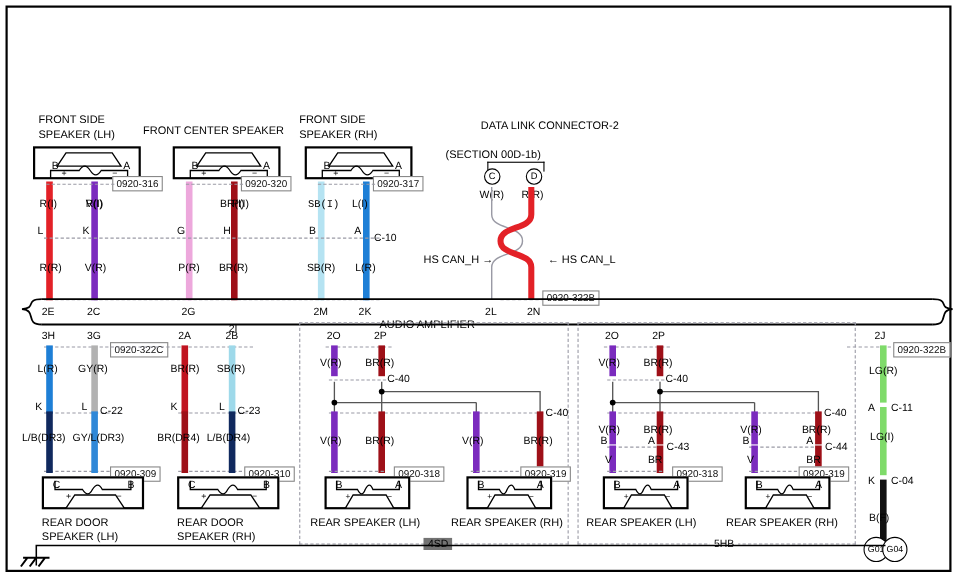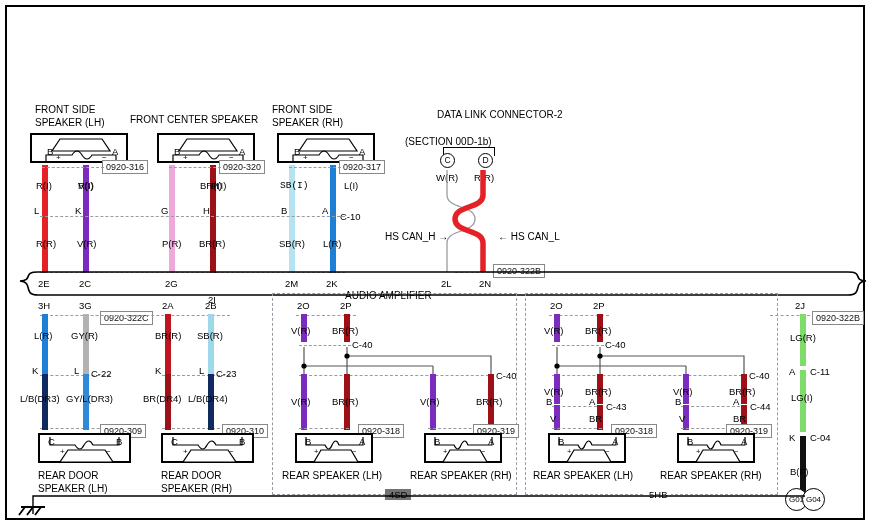--- a/index.html
+++ b/index.html
@@ -84,21 +84,21 @@
     <text x="70" y="25" font-size="8" font-family="Liberation Sans">−</text>
   </svg>
  </div>
  <div class="t" style="left:294px;top:146px;">B</div>
  <div class="t" style="left:359px;top:146px;">A</div>
  <div class="lbl" style="left:339px;top:160px;">0920-317</div>
 
  <div class="wire" style="left:289px;top:165px;height:108px;background:#b5e3f2;"></div>
  <div class="wire" style="left:330px;top:165px;height:108px;background:#1e7fd6;"></div>
  <div class="t" style="left:280px;top:180px;font-family:Liberation Mono, monospace;">SB(I)</div>
- <div class="t" style="left:344px;top:180px;">L(I)</div>
+ <div class="t" style="left:320px;top:180px;">L(I)</div>
  <div class="t" style="left:281px;top:205px;">B</div>
  <div class="t" style="left:322px;top:205px;">A</div>
  <div class="t" style="left:340px;top:211px;">C-10</div>
  <div class="t" style="left:279px;top:238px;">SB(R)</div>
  <div class="t" style="left:323px;top:238px;">L(R)</div>
  <div class="t" style="left:285px;top:278px;">2M</div>
  <div class="t" style="left:326px;top:278px;">2K</div>
 
  <div class="dash" style="left:42px;top:167px;width:62px;"></div>
  <div class="dash" style="left:169px;top:167px;width:52px;"></div>

